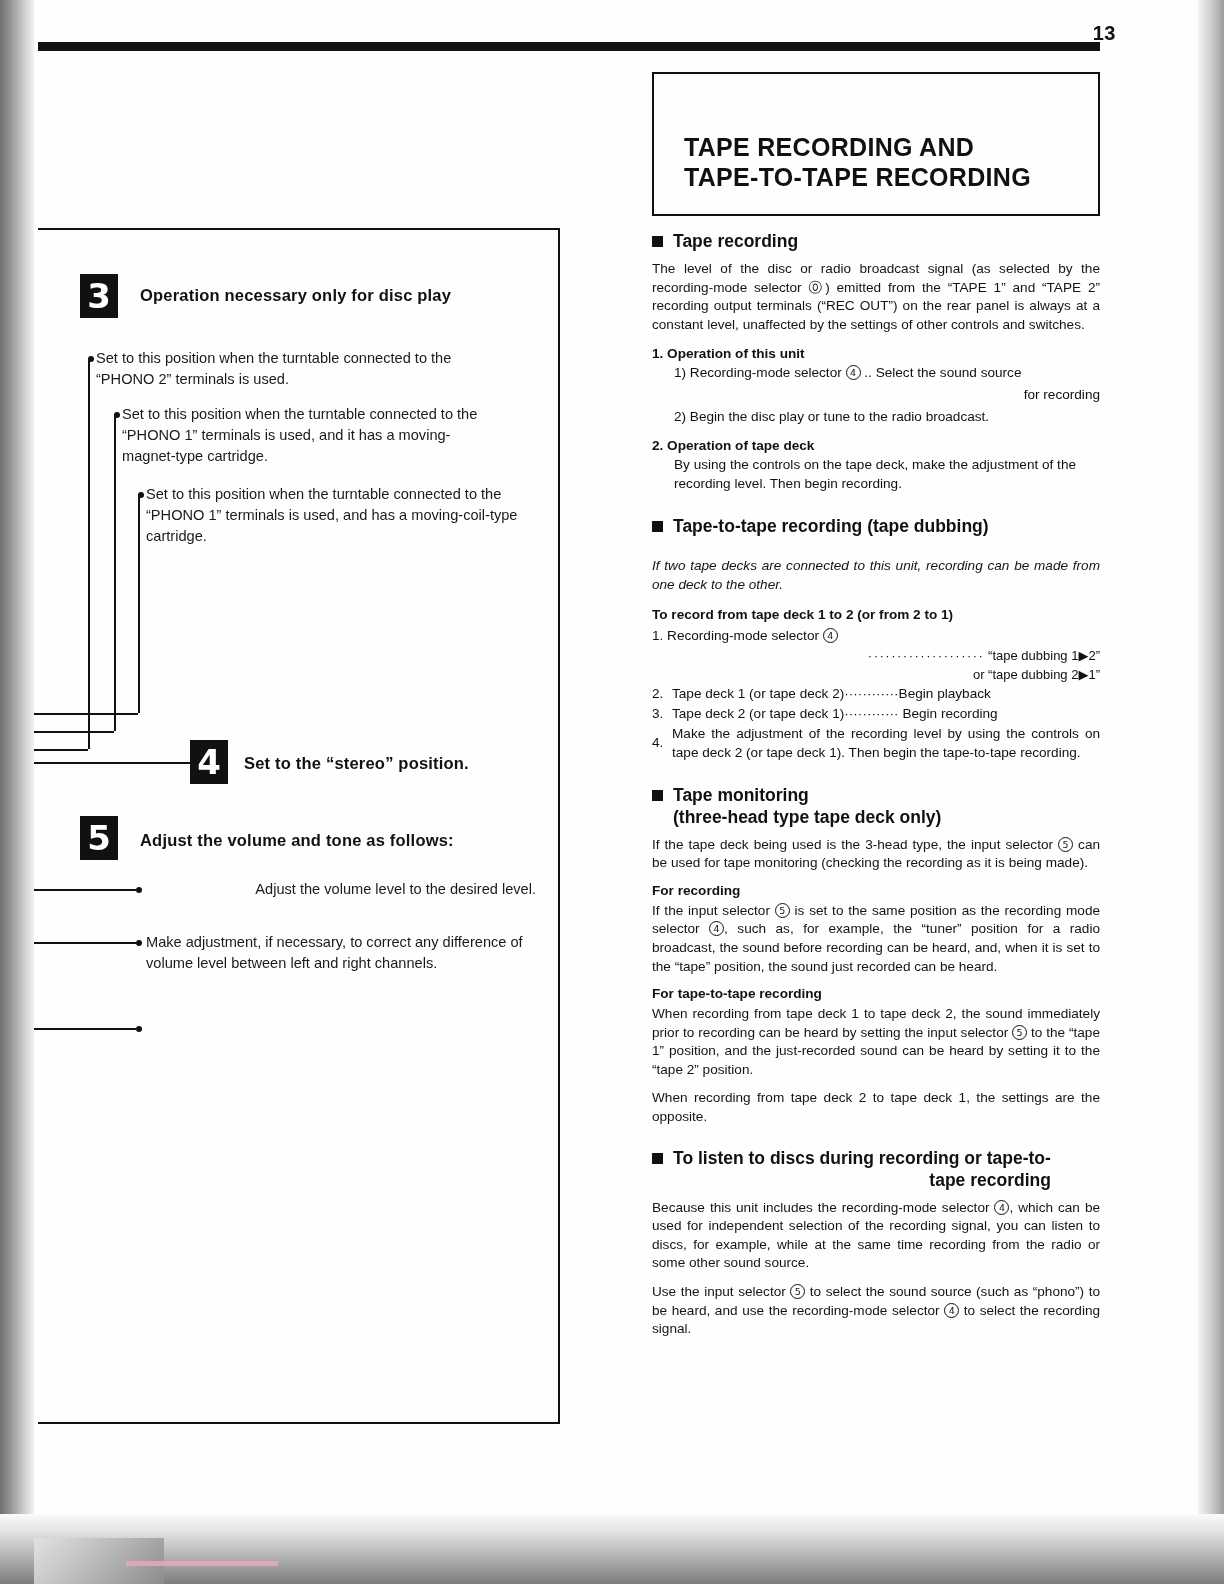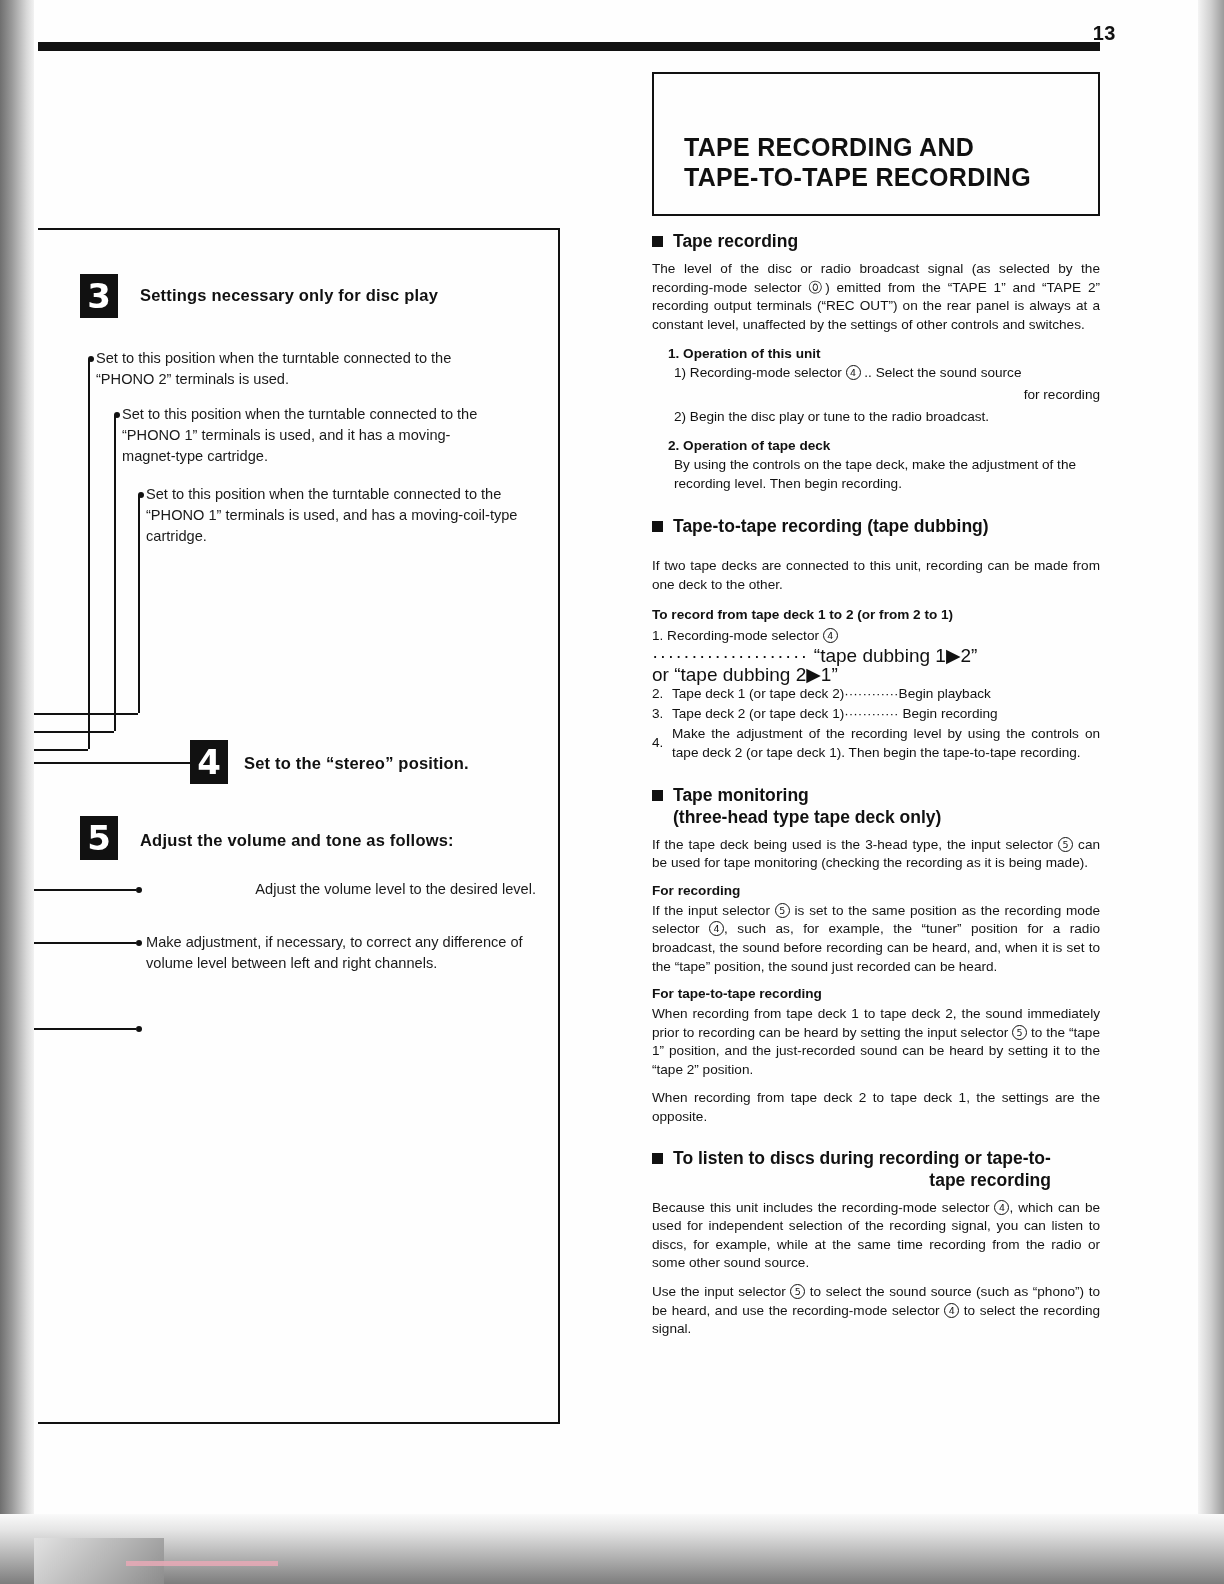--- a/index.html
+++ b/index.html
@@ -158,21 +158,21 @@
   p.body {
     margin: 0 0 10px 0;
     font-size: 13.6px;
     line-height: 18.6px;
     text-align: justify;
     color: #141414;
   }
   .num-head {
     font-size: 13.6px;
     font-weight: bold;
-    margin: 12px 0 3px 16px;
+    margin: 12px 0 3px 0;
   }
   .indent {
     margin: 0 0 3px 22px;
     font-size: 13.6px;
     line-height: 18.6px;
   }
   .indent-r {
     margin: 0 0 3px 22px;
     font-size: 13.6px;
     line-height: 18.6px;
@@ -197,42 +197,42 @@
     border: 1px solid #111;
     border-radius: 50%;
     width: 13px; height: 13px;
     font-size: 9.5px;
     line-height: 13px;
     text-align: center;
     vertical-align: 1px;
     font-family: "DejaVu Sans", sans-serif;
   }
   .dots { letter-spacing: 1.5px; }
-  .center-ind { text-align: left; font-size: 19px; line-height: 19px; }
+  .center-ind { text-align: right; font-size: 13px; line-height: 19px; }
 </style>
 </head>
 <body>
 
 <div class="page">
 
   <div class="paper"></div>
   <div class="scan-edge-left"></div>
   <div class="scan-edge-right"></div>
   <div class="scan-edge-bottom"></div>
   <div class="scan-corner"></div>
   <div class="pink-mark"></div>
 
   <div class="page-number">13</div>
   <div class="top-rule"></div>
 
   <div class="left-col"></div>
   <div class="left-inner">
 
     <div class="step-badge" style="left:42px; top:46px;">3</div>
-    <div class="step-title" style="left:102px; top:58px; width:360px;">Settings necessary only for disc play</div>
+    <div class="step-title" style="left:102px; top:58px; width:360px;">Operation necessary only for disc play</div>
 
     <div class="dot" style="left:50px; top:128px;"></div>
     <div class="bullet-para" style="left:58px; top:120px; width:380px;">Set to this position when the turntable connected to the “PHONO 2” terminals is used.</div>
 
     <div class="dot" style="left:76px; top:184px;"></div>
     <div class="bullet-para" style="left:84px; top:176px; width:382px;">Set to this position when the turntable connected to the “PHONO 1” terminals is used, and it has a moving-magnet-type cartridge.</div>
 
     <div class="dot" style="left:100px; top:264px;"></div>
     <div class="bullet-para" style="left:108px; top:256px; width:390px;">Set to this position when the turntable connected to the “PHONO 1” terminals is used, and has a moving-coil-type cartridge.</div>
 
@@ -288,21 +288,21 @@
     <div class="indent-r">for recording</div>
     <div class="indent">2) Begin the disc play or tune to the radio broadcast.</div>
 
     <div class="num-head">2.  Operation of tape deck</div>
     <div class="indent">By using the controls on the tape deck, make the adjustment of the recording level. Then begin recording.</div>
 
     <div class="sec-head" style="margin-top:22px;">
       <span class="sq"></span>
       <span class="txt">Tape-to-tape recording (tape dubbing)</span>
     </div>
-    <p class="body" style="margin-top:20px;">If two tape decks are connected to this unit, recording can be made from one deck to the other.</p>
+    <p class="body" style="margin-top:20px;font-style:italic;">If two tape decks are connected to this unit, recording can be made from one deck to the other.</p>
 
     <div class="sub-head">To record from tape deck 1 to 2 (or from 2 to 1)</div>
     <div class="list-row">
       <span class="t">
         <span>1.  Recording-mode selector</span>
         <span class="circ">4</span>
       </span>
     </div>
     <div class="center-ind">
       <span class="dots">····················</span>

